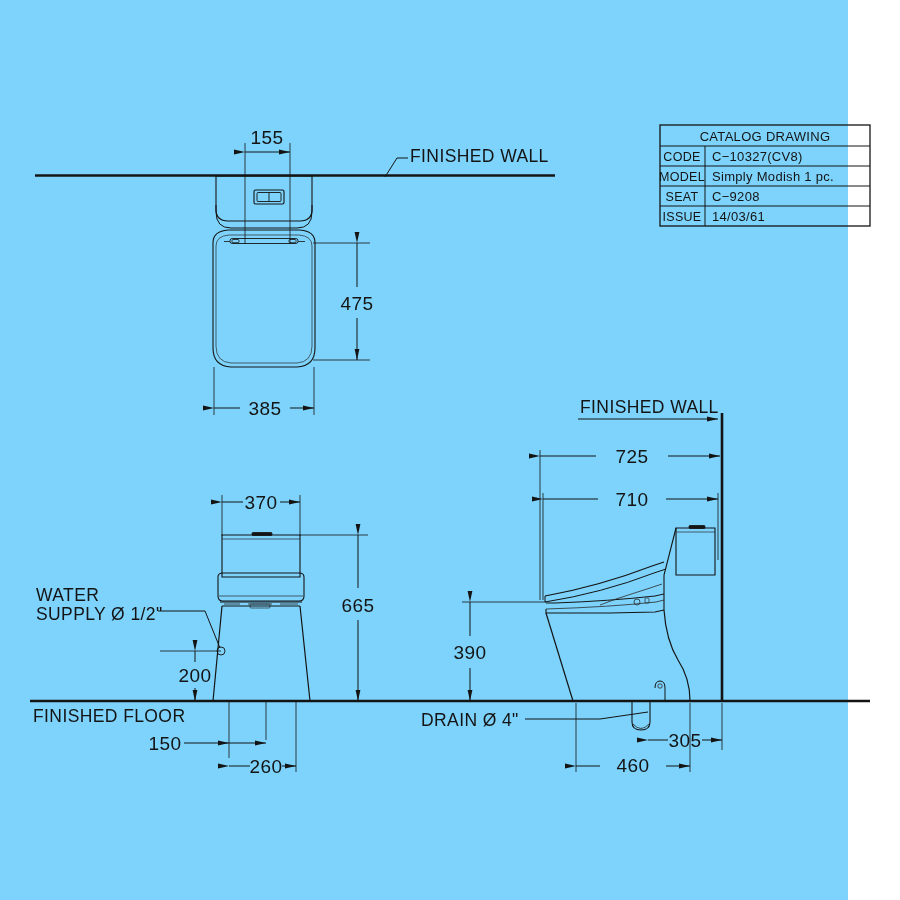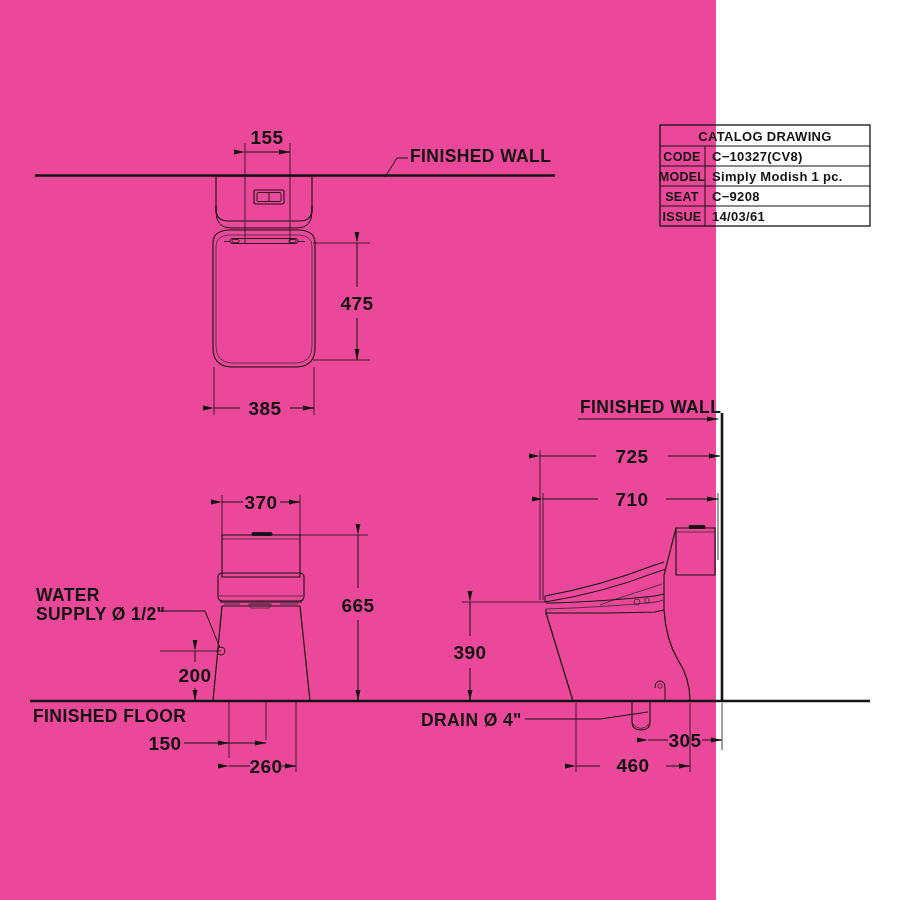--- a/index.html
+++ b/index.html
@@ -10,24 +10,23 @@
   }
   body {
     width: 900px;
     height: 900px;
     font-family: "Liberation Sans", sans-serif;
     color: #1a1a1a;
     overflow: hidden;
   }
   #sheet {
     position: relative;
-    width: 716px;
+    width: 848px;
     height: 900px;
-    background: #ec4899;
-    font-weight: bold;
+    background: #7dd3fc;
   }
   svg#drawing {
     position: absolute;
     left: 0;
     top: 0;
     width: 900px;
     height: 900px;
     display: block;
   }
   .dimtext {

